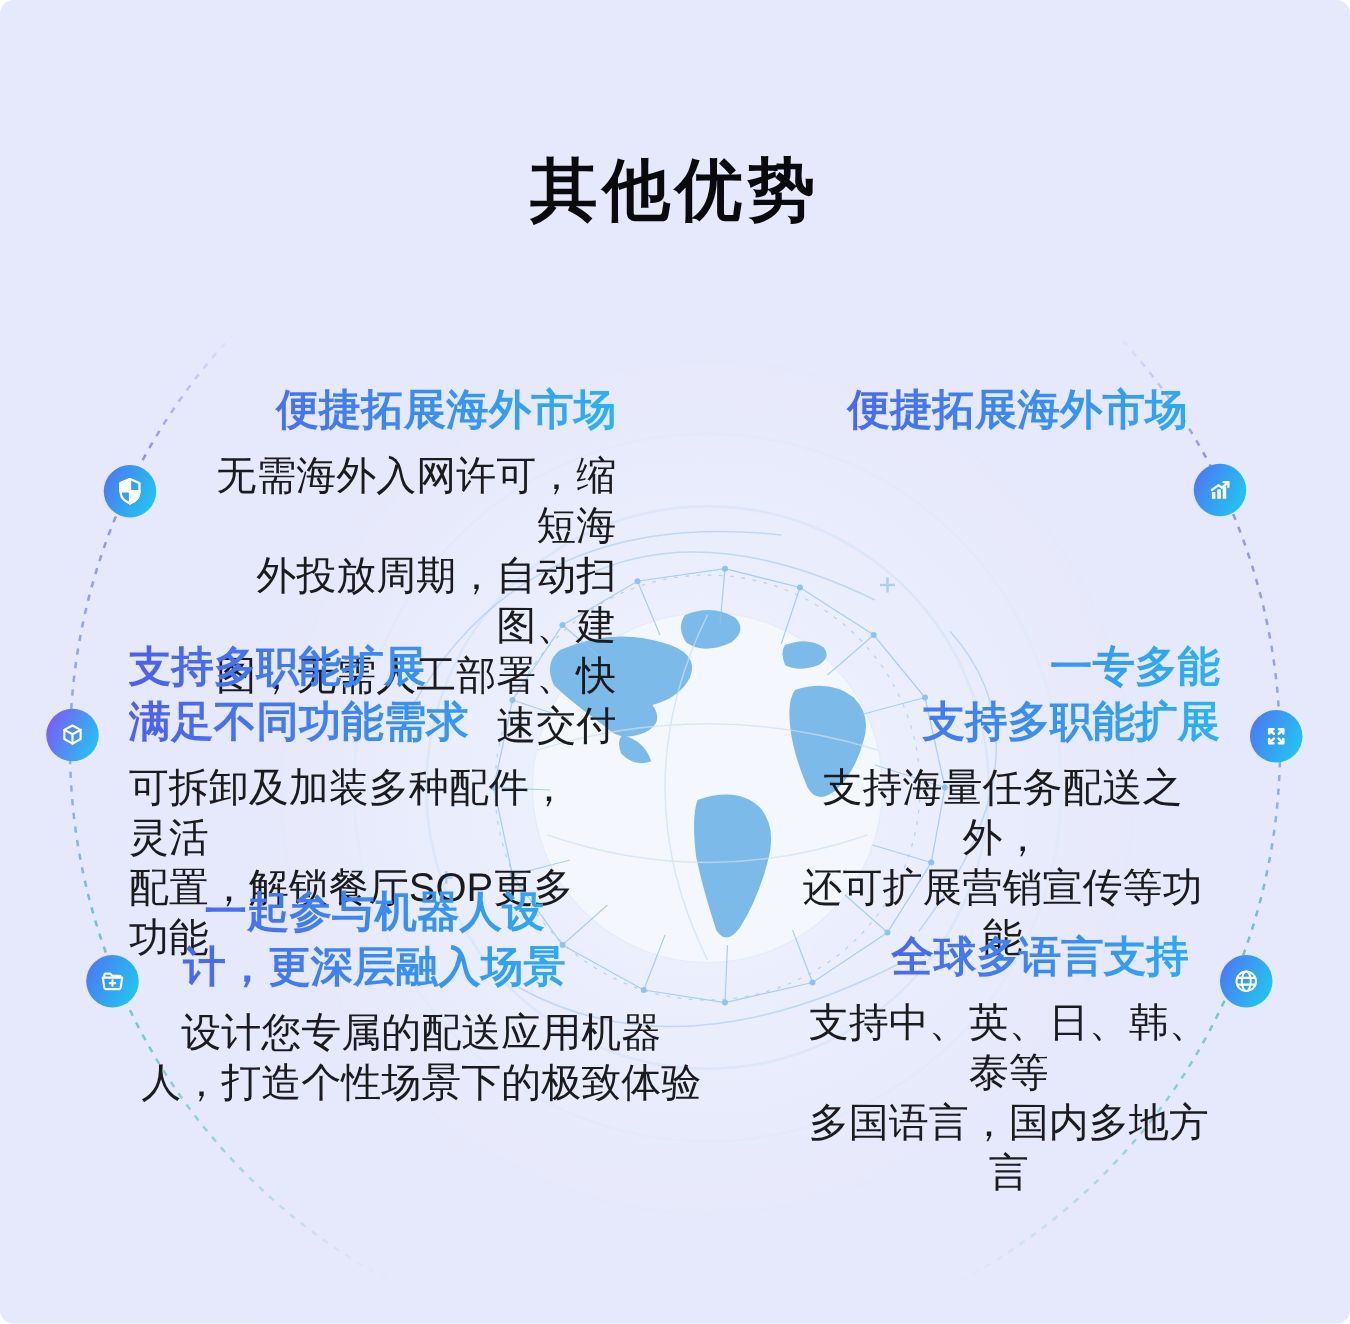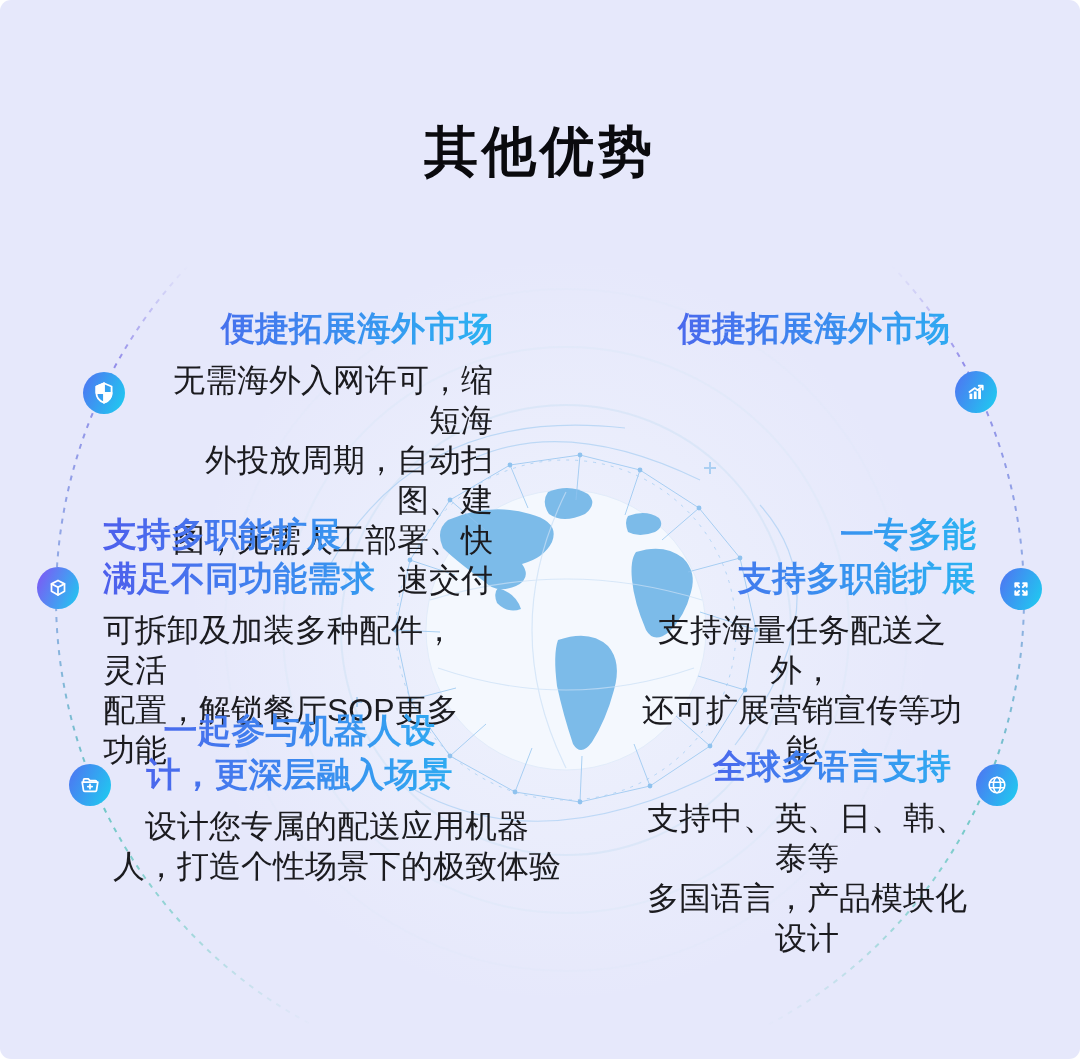--- a/index.html
+++ b/index.html
@@ -204,16 +204,16 @@
   <section class="feature f4">
     <h3 class="feature-title">一专多能
 支持多职能扩展</h3>
     <p class="feature-body">支持海量任务配送之外，
 还可扩展营销宣传等功能</p>
   </section>
 
   <section class="feature f6">
     <h3 class="feature-title">全球多语言支持</h3>
     <p class="feature-body">支持中、英、日、韩、泰等
-多国语言，产品模块化设计</p>
+多国语言，国内多地方言</p>
   </section>
 
 </div>
 
 </body></html>

